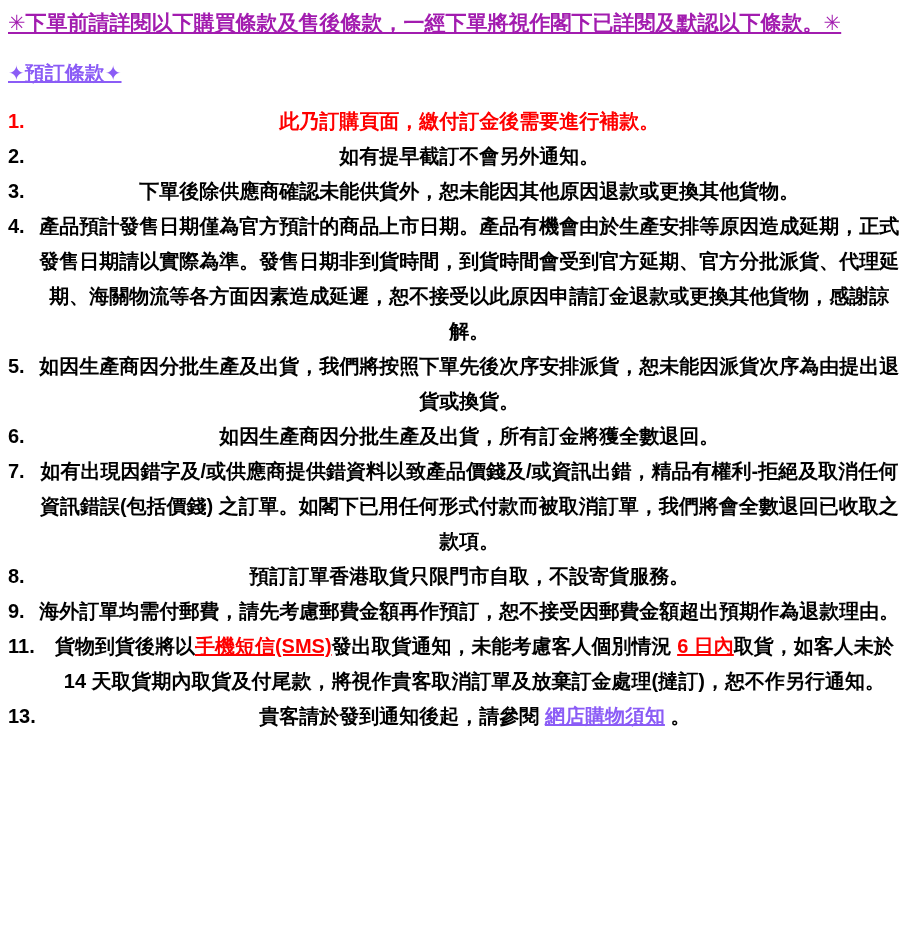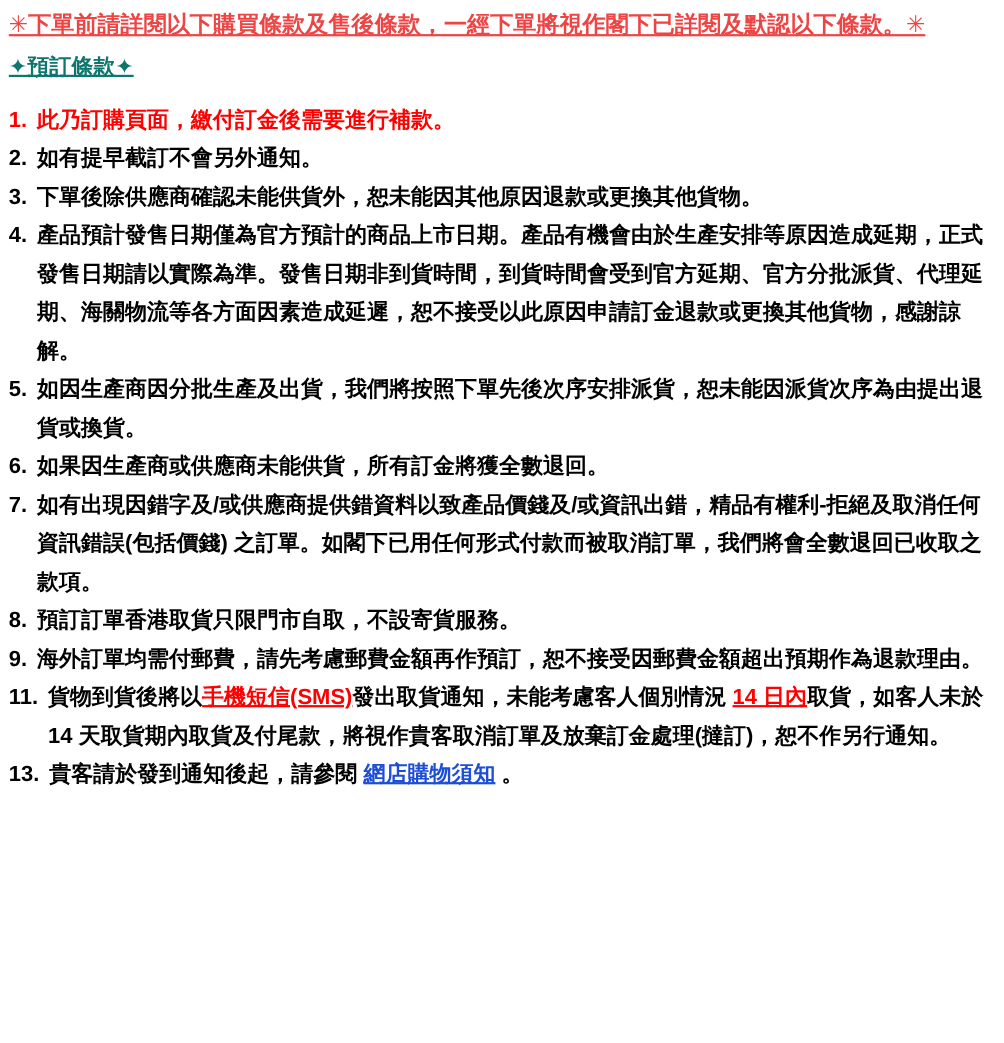--- a/index.html
+++ b/index.html
@@ -7,29 +7,29 @@
   body {
     width: 913px;
     height: 948px;
     overflow: hidden;
     font-family: "Liberation Sans", "DejaVu Sans", sans-serif;
     font-weight: 700;
     color: #000000;
     padding: 6px 8px 0 8px;
   }
   .page-title {
-    color: #ef4444;
+    color: #a21caf;
     font-size: 21px;
     line-height: 34px;
     text-decoration: underline;
-    margin-bottom: 4px;
+    margin-bottom: 16px;
     white-space: nowrap;
   }
   .section-header {
-    color: #0f766e;
+    color: #8b5cf6;
     font-size: 20px;
     line-height: 34px;
     text-decoration: underline;
     display: inline-block;
     margin-bottom: 0;
   }
   .terms-list {
     margin-top: 14px;
   }
   .term {
@@ -37,25 +37,25 @@
     align-items: flex-start;
     font-size: 20px;
     line-height: 35px;
   }
   .term .num {
     flex: 0 0 auto;
     margin-right: 9px;
   }
   .term .body {
     flex: 1 1 auto;
-    text-align: left;
+    text-align: center;
   }
   .red { color: #fe0000; }
   .red-underline { color: #fe0000; text-decoration: underline; margin-top: 14px; }
-  .link { color: #1d4ed8; text-decoration: underline; cursor: pointer; }
+  .link { color: #8b5cf6; text-decoration: underline; cursor: pointer; }
 </style>
 </head>
 <body>
 
 <div>
   <h1 class="page-title">✳下單前請詳閱以下購買條款及售後條款，一經下單將視作閣下已詳閱及默認以下條款。✳</h1>
 
   <h2 class="section-header">✦預訂條款✦</h2>
 
   <div class="terms-list">
@@ -74,36 +74,36 @@
       <div class="term">
         <span class="num">4.</span>
         <div class="body"><span>產品預計發售日期僅為官方預計的商品上市日期。產品有機會由於生產安排等原因造成延期，正式發售日期請以實際為準。發售日期非到貨時間，到貨時間會受到官方延期、官方分批派貨、代理延期、海關物流等各方面因素造成延遲，恕不接受以此原因申請訂金退款或更換其他貨物，感謝諒解。</span></div>
       </div>
       <div class="term">
         <span class="num">5.</span>
         <div class="body"><span>如因生產商因分批生產及出貨，我們將按照下單先後次序安排派貨，恕未能因派貨次序為由提出退貨或換貨。</span></div>
       </div>
       <div class="term">
         <span class="num">6.</span>
-        <div class="body"><span>如果因生產商或供應商未能供貨，所有訂金將獲全數退回。</span></div>
+        <div class="body"><span>如因生產商因分批生產及出貨，所有訂金將獲全數退回。</span></div>
       </div>
       <div class="term">
         <span class="num">7.</span>
         <div class="body"><span>如有出現因錯字及/或供應商提供錯資料以致產品價錢及/或資訊出錯，精品有權利-拒絕及取消任何資訊錯誤(包括價錢) 之訂單。如閣下已用任何形式付款而被取消訂單，我們將會全數退回已收取之款項。</span></div>
       </div>
       <div class="term">
         <span class="num">8.</span>
         <div class="body"><span>預訂訂單香港取貨只限門市自取，不設寄貨服務。</span></div>
       </div>
       <div class="term">
         <span class="num">9.</span>
         <div class="body"><span>海外訂單均需付郵費，請先考慮郵費金額再作預訂，恕不接受因郵費金額超出預期作為退款理由。</span></div>
       </div>
       <div class="term">
         <span class="num">11.</span>
-        <div class="body"><span>貨物到貨後將以</span><span class="red-underline">手機短信(SMS)</span><span>發出取貨通知，未能考慮客人個別情況 </span><span class="red-underline">14 日內</span><span>取貨，如客人未於 14 天取貨期內取貨及付尾款，將視作貴客取消訂單及放棄訂金處理(撻訂)，恕不作另行通知。</span></div>
+        <div class="body"><span>貨物到貨後將以</span><span class="red-underline">手機短信(SMS)</span><span>發出取貨通知，未能考慮客人個別情況 </span><span class="red-underline">6 日內</span><span>取貨，如客人未於 14 天取貨期內取貨及付尾款，將視作貴客取消訂單及放棄訂金處理(撻訂)，恕不作另行通知。</span></div>
       </div>
       <div class="term">
         <span class="num">13.</span>
         <div class="body"><span>貴客請於發到通知後起，請參閱 </span><a class="link">網店購物須知</a><span> 。</span></div>
       </div>
     </div>
 </div>
 
 </body></html>

